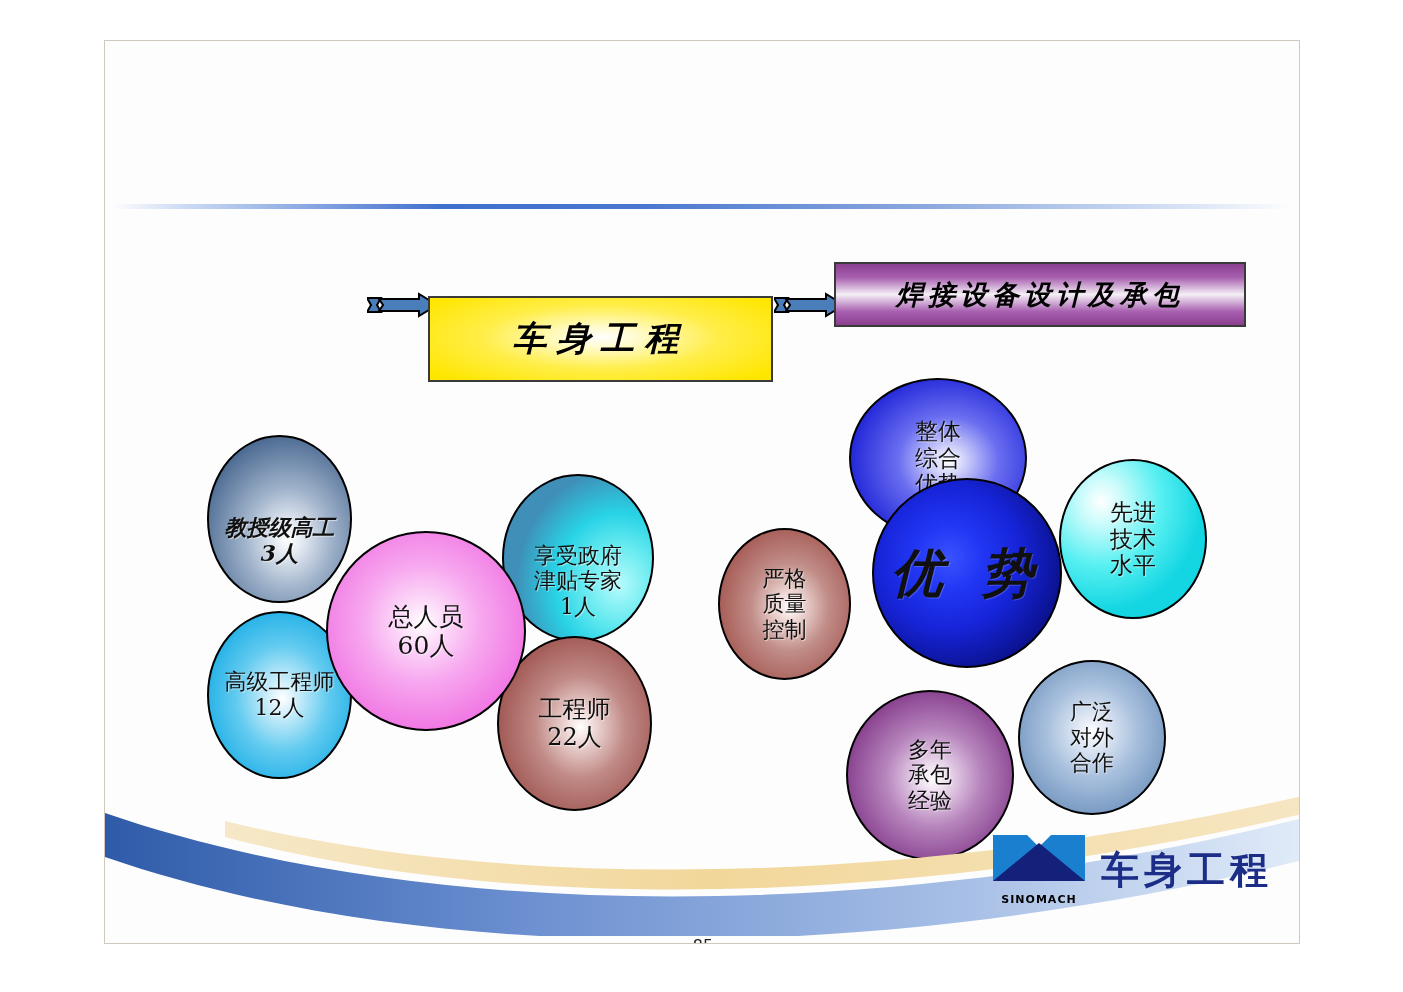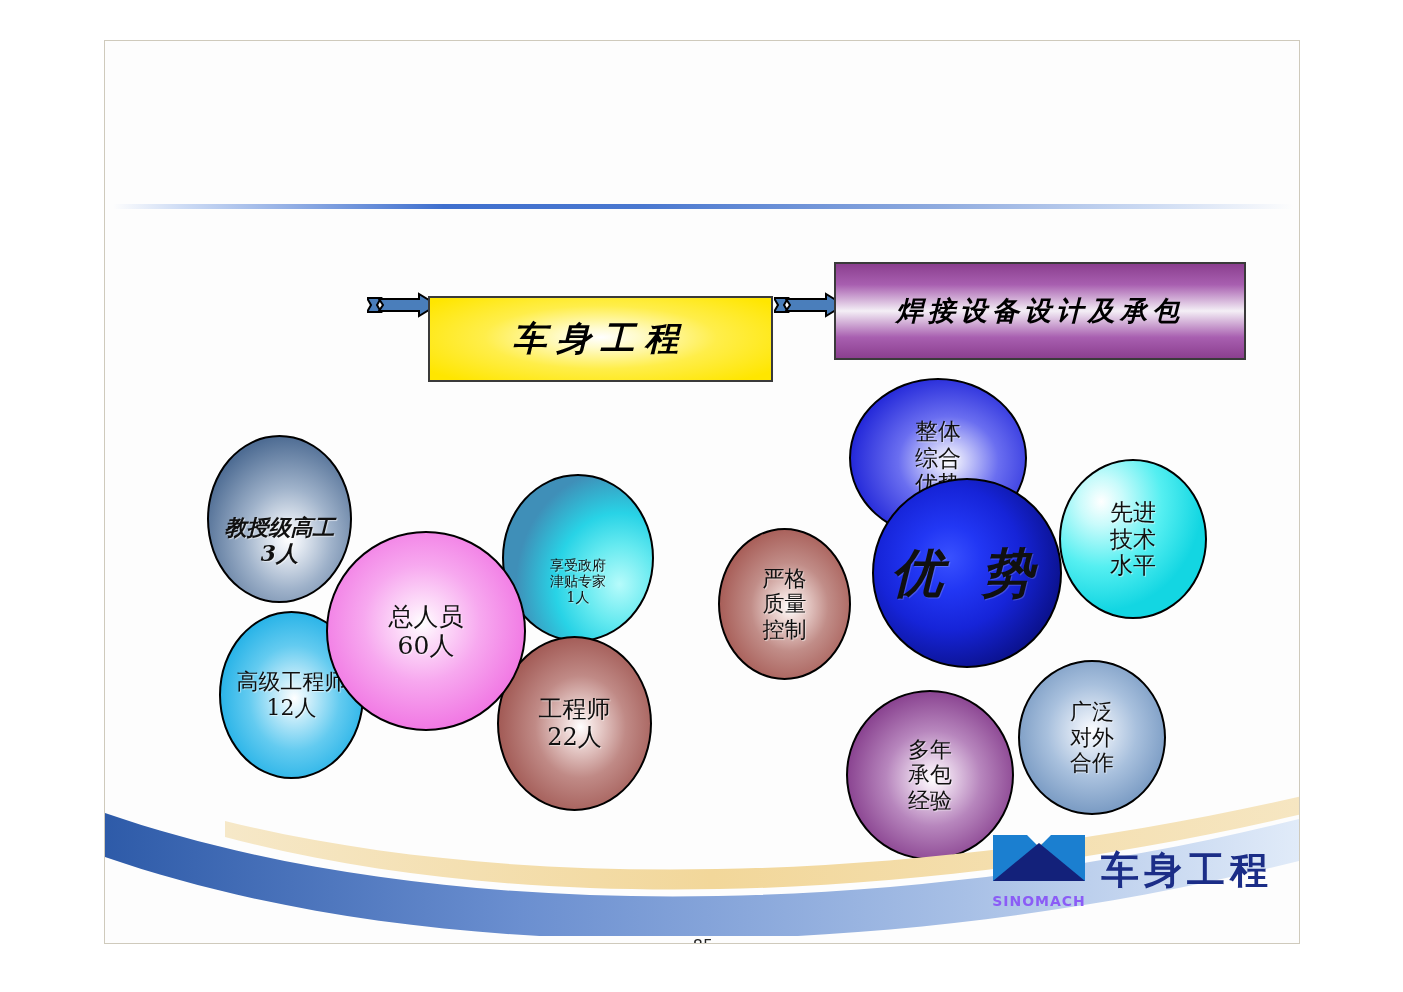--- a/index.html
+++ b/index.html
@@ -45,50 +45,50 @@
   .fbox span{
     font-family:"DejaVu Serif","Liberation Serif",serif;
     font-weight:bold;font-style:italic;color:#000;white-space:nowrap;
   }
   #box-zhongqi{left:95px;top:221px;width:166px;height:86px;
      background:radial-gradient(ellipse 58% 62% at 50% 48%,#ffffff 0%,#ffd9bd 22%,#fb8f4c 58%,#f4561e 100%);}
   #box-zhongqi span{font-size:36px;letter-spacing:6px;}
   #box-cheshen{left:323px;top:221px;width:345px;height:86px;
      background:radial-gradient(ellipse 62% 70% at 50% 48%,#ffffff 0%,#fffbcc 18%,#ffee4a 55%,#ffe600 100%);margin-top:34px;}
   #box-cheshen span{font-size:34px;letter-spacing:10px;}
-  #box-hanjie{left:729px;top:221px;width:412px;height:98px;
+  #box-hanjie{left:729px;top:221px;width:412px;height:65px;
      background:linear-gradient(180deg,#8b3f8f 0%,#a85fb0 22%,#f4eff6 50%,#a85fb0 78%,#8b3f8f 100%);}
   #box-hanjie span{font-size:27px;letter-spacing:5px;}
 
   
   .arrow{position:absolute;top:249px;width:72px;height:30px;}
 
   
   .bubble{position:absolute;border:2px solid #000;border-radius:50%;
           display:flex;align-items:center;justify-content:center;text-align:center;
           box-sizing:border-box;}
   .bubble .tx{
     font-family:"DejaVu Serif","Liberation Serif",serif;
     color:#101010;line-height:1.16;white-space:pre-line;
     text-shadow:1px 1px 1px rgba(255,255,255,.55);
   }
 
   
   #b-prof   {left:102px;top:394px;width:145px;height:168px;
      background:radial-gradient(ellipse 62% 62% at 56% 62%,#ffffff 0%,#e8edf4 14%,#9fb2ca 50%,#4f6d94 100%);}
   #b-prof .tx{font-size:22px;font-style:italic;font-weight:bold;margin-top:44px;}
-  #b-senior {left:114px;top:570px;width:145px;height:168px;
+  #b-senior {left:102px;top:570px;width:145px;height:168px;
      background:radial-gradient(ellipse 62% 62% at 52% 52%,#ffffff 0%,#d6f1fb 14%,#63cbf0 52%,#0fa9e4 100%);}
   #b-senior .tx{font-size:22px;}
   #b-total  {left:221px;top:490px;width:200px;height:200px;
      background:radial-gradient(ellipse 62% 62% at 48% 46%,#ffffff 0%,#fde3fa 14%,#f7a8ef 48%,#ef69e0 100%);}
   #b-total .tx{font-size:25px;}
   #b-gov    {left:397px;top:433px;width:152px;height:168px;
      background:radial-gradient(ellipse 70% 70% at 78% 66%,#b6fbfb 0%,#66eaf0 34%,#28d3e6 62%,#3f8fb8 100%);}
-  #b-gov .tx{font-size:14px;margin-top:46px;}
+  #b-gov .tx{font-size:22px;margin-top:46px;}
   #b-eng    {left:392px;top:595px;width:155px;height:175px;
      background:radial-gradient(ellipse 60% 60% at 54% 52%,#ffffff 0%,#f0dcda 14%,#c08a86 50%,#9b4f4a 100%);}
   #b-eng .tx{font-size:24px;}
 
   
   #b-overall{left:744px;top:337px;width:178px;height:160px;
      background:radial-gradient(ellipse 60% 60% at 56% 52%,#ffffff 0%,#dbdcfb 12%,#6a6ef0 48%,#1a1fd6 100%);}
   #b-overall .tx{font-size:23px;}
   #b-tech   {left:954px;top:418px;width:148px;height:160px;
      background:radial-gradient(ellipse 70% 70% at 28% 26%,#ffffff 0%,#c8fbfb 22%,#55eff1 60%,#13d6e2 100%);}
@@ -114,21 +114,21 @@
   #logo{position:absolute;left:878px;top:788px;width:270px;height:92px;}
   #logo-word{
     position:absolute;left:118px;top:16px;
     font-family:"DejaVu Sans","Liberation Sans",sans-serif;
     font-weight:bold;font-size:38px;letter-spacing:5px;color:#1b2d87;
     white-space:nowrap;
   }
   #logo-sub{
     position:absolute;left:0px;top:64px;width:112px;text-align:center;
     font-family:"DejaVu Sans","Liberation Sans",sans-serif;
-    font-weight:bold;font-size:14px;letter-spacing:1px;color:#8b5cf6;
+    font-weight:bold;font-size:11px;letter-spacing:1px;color:#000000;
   }
 
   
   #page-num{
     position:absolute;left:0;top:895px;width:1196px;text-align:center;
     font-family:"DejaVu Sans","Liberation Sans",sans-serif;
     font-size:16px;color:#222;background:#fdfdfd;
   }
   #page-num span{background:#fdfdfd;padding:0 7px;}
 </style>

